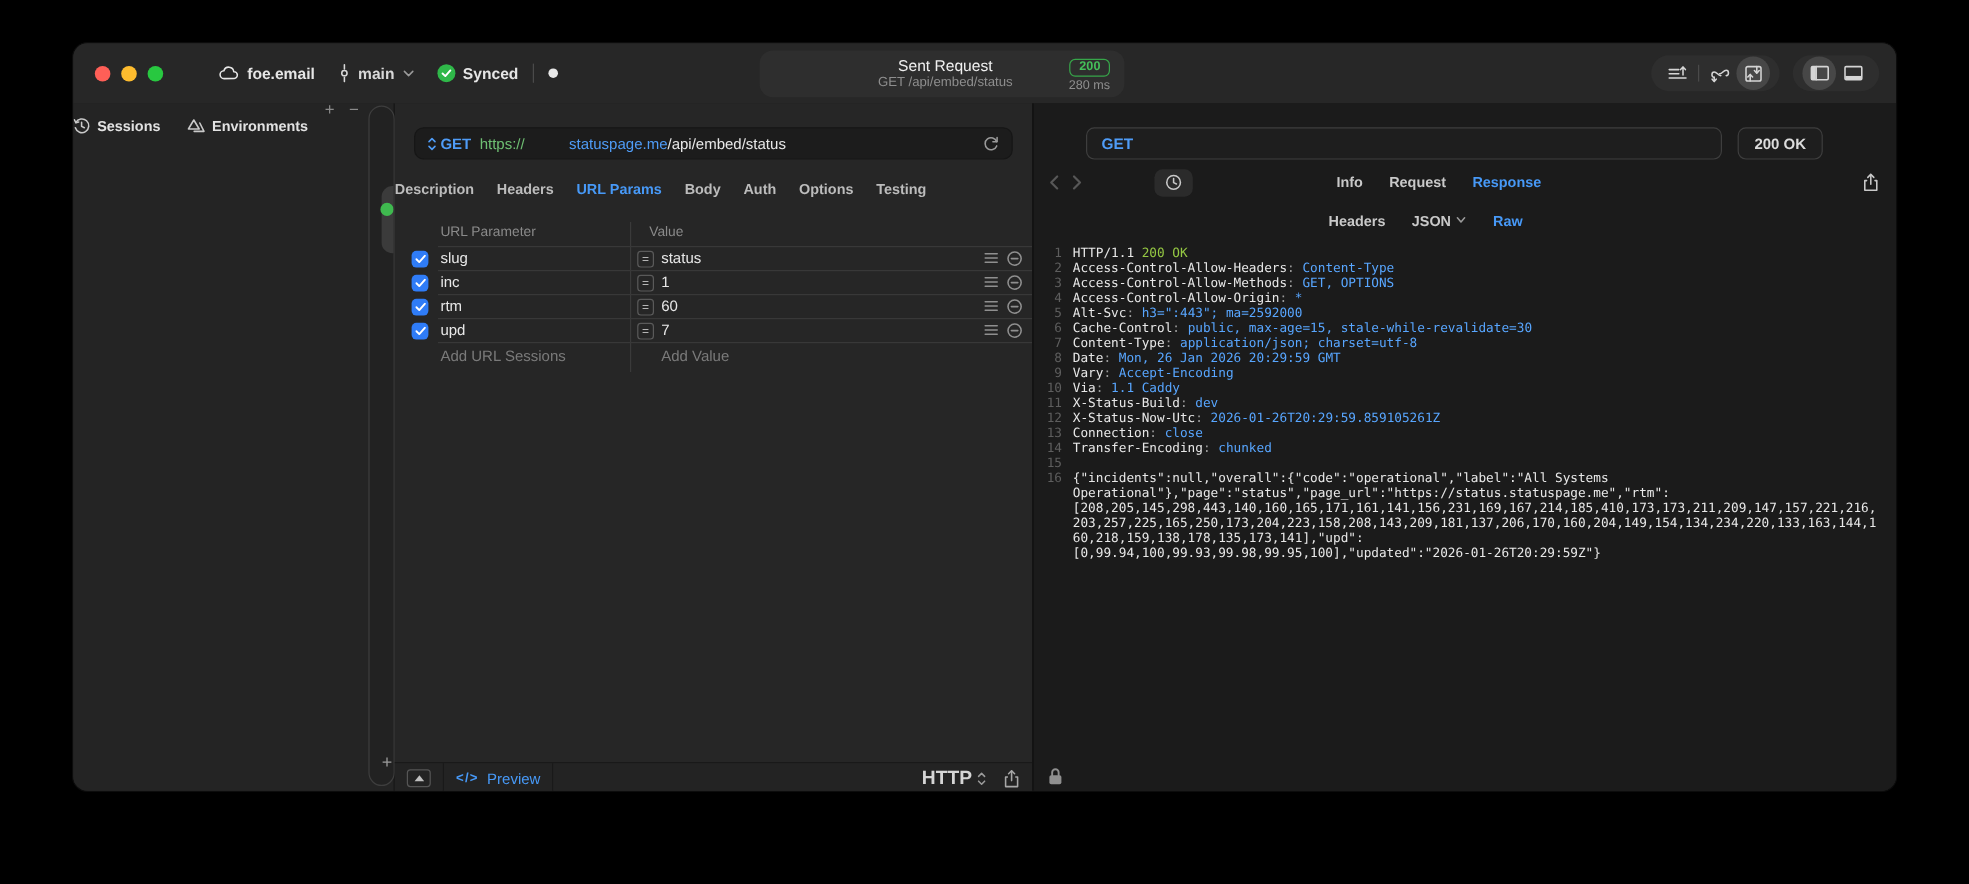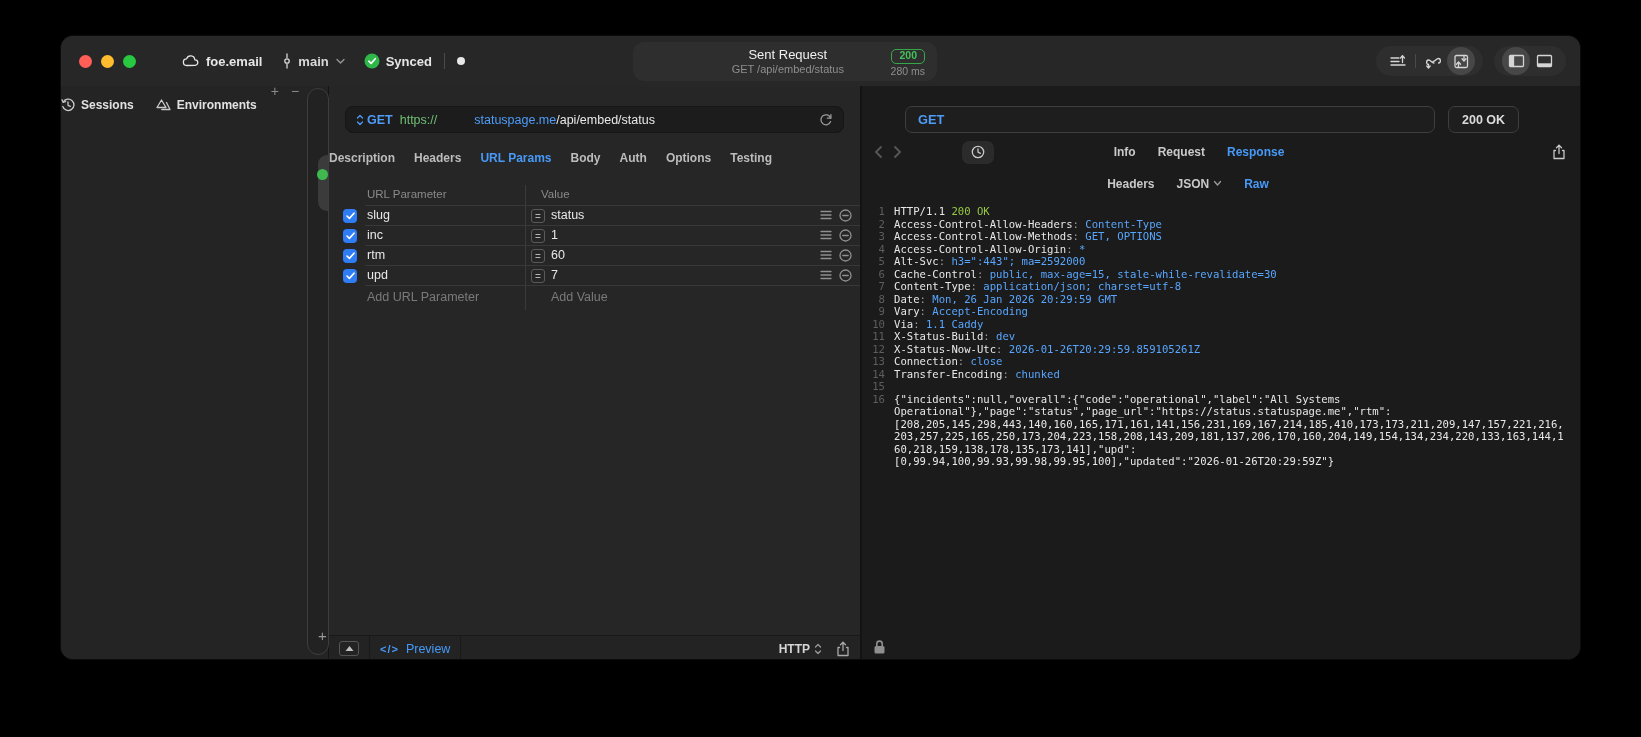--- a/index.html
+++ b/index.html
@@ -93,21 +93,21 @@
   .p-add { position:relative; height:22px; color:#7a7a7a; font-size:12.5px; }
   .p-add .a1 { position:absolute; left:38px; top:4px; } .p-add .a2 { position:absolute; left:222px; top:4px; }
 
   .mid-footer { position:absolute; left:0; right:0; bottom:0; height:26px; background:#232323; border-top:1px solid #191919;
                 display:flex; align-items:center; padding:0 10px; }
   .collapse-btn { width:20px; height:15px; border:1px solid #555; border-radius:3px; display:flex; align-items:center; justify-content:center; color:#c0c0c0; }
   .f-sep { width:1px; height:26px; background:#191919; margin:0 10px; }
   .preview { display:flex; align-items:center; gap:7px; color:#4799f7; font-size:12.5px; }
   .preview .codeg { font-size:11px; font-weight:bold; letter-spacing:1px; }
   .f-right { margin-left:auto; display:flex; align-items:center; }
-  .http-sel { display:flex; align-items:center; gap:4px; color:#d5d5d5; font-size:12px; font-weight:bold; }
+  .http-sel { display:flex; align-items:center; gap:4px; color:#d5d5d5; font-size:16px; font-weight:bold; }
   .http-sel .chev { color:#9a9a9a; }
   .f-share { color:#a8a8a8; margin-left:14px; }
 
   
   .resp-top { padding:20px 0 0 43px; display:flex; gap:13px; align-items:center; }
   .resp-url-box { width:530px; height:27px; border:1px solid #3e3e3e; border-radius:7px; background:#1e1e1e;
                   display:flex; align-items:center; padding:0 12px; font-size:12.8px; color:#4f9cf7; white-space:nowrap; overflow:hidden; }
   .resp-url-box b { font-weight:bold; margin-right:6px; }
   .resp-status-box { height:27px; border:1px solid #3e3e3e; border-radius:7px; background:#1e1e1e; color:#dcdcdc;
                      display:flex; align-items:center; padding:0 13px; font-size:12.5px; font-weight:bold; }
@@ -403,21 +403,21 @@
                 <line x1="1" y1="5" x2="11" y2="5"></line>
                 <line x1="1" y1="8.5" x2="11" y2="8.5"></line>
               </svg>
     <svg class="ic p-remove" width="13" height="13" viewBox="0 0 13 13">
                 <circle cx="6.5" cy="6.5" r="5.5"></circle>
                 <line x1="3.8" y1="6.5" x2="9.2" y2="6.5"></line>
               </svg>
   </div>
 </div>
         <div class="p-add">
-          <span class="a1">Add URL Parameter</span>
+          <span class="a1">Add URL Sessions</span>
           <span class="a2">Add Value</span>
         </div>
       </div>
 
       <div class="mid-footer">
         <span class="collapse-btn">
           <svg width="9" height="7" viewBox="0 0 9 7">
               <polygon points="4.5,1 8.5,6 0.5,6" fill="currentColor"></polygon>
             </svg>
         </span>

